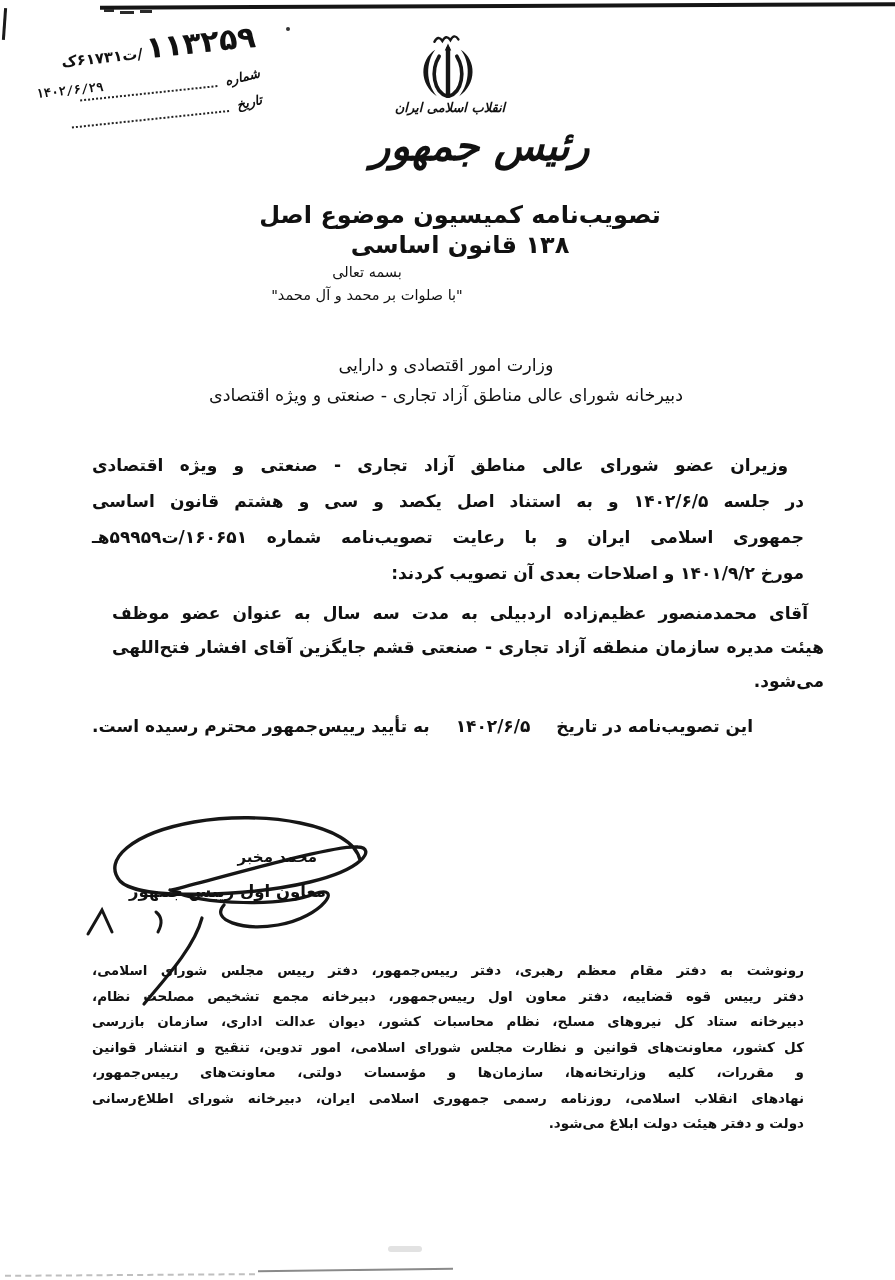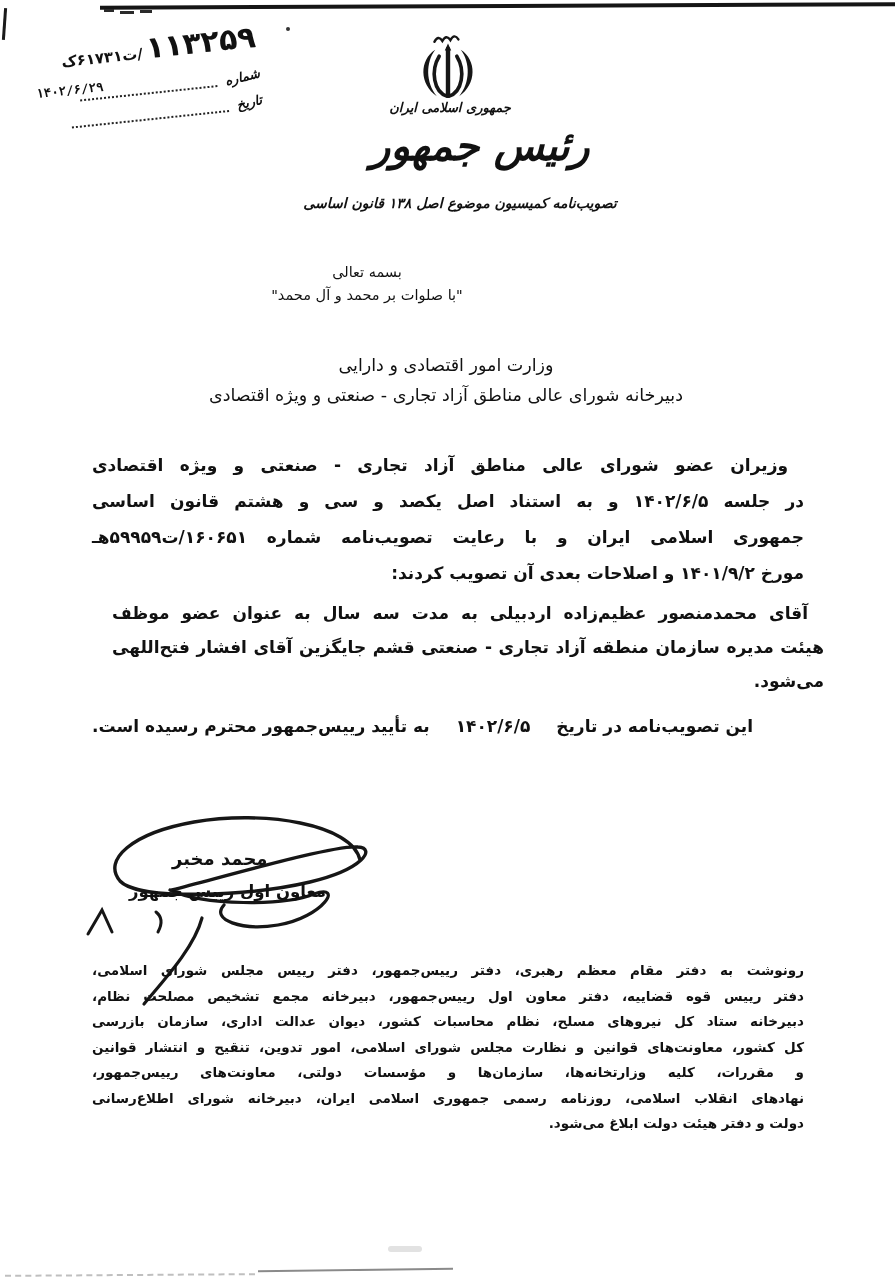--- a/index.html
+++ b/index.html
@@ -29,38 +29,38 @@
   .dots{display:inline-block;border-bottom:2px dotted #222;height:12px;vertical-align:middle;}
   .stamped-date{
     position:absolute;left:16px;top:-2px;font-family:"DejaVu Sans Mono","Liberation Mono",monospace;
     font-size:12.5px;font-weight:700;letter-spacing:1.5px;direction:rtl;
   }
 
   
   .emblem{left:408px;top:33px;width:80px;height:72px;}
   .country{left:330px;top:100px;width:240px;font-size:13px;font-weight:700;font-style:italic;}
   .office{left:330px;top:110px;width:300px;font-size:41px;font-weight:700;font-style:italic;line-height:72px;}
-  .doc-type{left:250px;top:188px;width:420px;font-size:14px;font-weight:700;font-style:italic;line-height:30px;}
+  .doc-type{left:250px;top:200px;width:420px;font-size:24px;font-weight:700;line-height:30px;}
 
   .invocation{left:212px;top:261px;width:310px;font-size:14.5px;line-height:23px;}
   .recipient{left:90px;top:350px;width:712px;font-size:17.5px;line-height:30px;}
 
   
   .body-block{left:92px;width:712px;direction:rtl;font-weight:700;font-size:17px;}
   .p1{top:447px;line-height:36px;}
   .p2{top:596px;line-height:34px;margin-left:20px;}
   .jline{text-align:justify;text-align-last:justify;}
   .eline{text-align:right;text-align-last:right;}
   .indent{padding-right:16px;}
   .approval{top:709px;line-height:34px;text-align:left;padding-right:24px;}
   .approval .date{margin:0 20px;}
 
   
   .sig-svg{left:52px;top:798px;width:360px;height:212px;}
-  .sig-name{left:172px;top:848px;width:145px;font-size:18px;font-weight:700;text-align:left;direction:rtl;}
+  .sig-name{left:172px;top:848px;width:145px;font-size:15px;font-weight:700;text-align:right;direction:rtl;}
   .sig-title{left:98px;top:882px;width:228px;font-size:16.5px;font-weight:700;text-align:right;direction:rtl;}
 
   
   .cc{left:92px;top:958px;width:712px;direction:rtl;font-weight:700;font-size:13.5px;line-height:25.5px;}
 
   
   .bottom-dashes{left:5px;top:1274px;width:250px;border-top:2px dashed #aaa;opacity:.75;transform:rotate(-0.4deg);}
   .bottom-line{left:258px;top:1269px;width:195px;height:2px;background:#8a8a8a;transform:rotate(-0.8deg);}
   .bottom-smudge{left:388px;top:1246px;width:34px;height:6px;background:#e2e2e2;border-radius:3px;}
 
@@ -95,21 +95,21 @@
     <svg viewBox="0 0 90 90" width="80" height="72">
       <path class="stroke" d="M28 11 q5 -9 10 -1 q5 -9 10 -1 q5 -9 10 -1" stroke-width="3"></path>
       <path d="M45 13 l4 9 h-8 z" fill="#161616"></path>
       <path class="stroke" d="M45 20 L45 78" stroke-width="5.5"></path>
       <path class="stroke" d="M44 79 C27 74 23 47 34 29" stroke-width="4.5"></path>
       <path class="stroke" d="M46 79 C63 74 67 47 56 29" stroke-width="4.5"></path>
       <path d="M29 21 C9 34 9 64 31 79 C17 62 17 37 29 21 Z" fill="#161616"></path>
       <path d="M61 21 C81 34 81 64 59 79 C73 62 73 37 61 21 Z" fill="#161616"></path>
     </svg>
   </div>
-  <div class="abs country center rtl">جمهوری اسلامی ایران</div>
+  <div class="abs country center rtl">انقلاب اسلامی ایران</div>
   <div class="abs office center rtl">رئیس جمهور</div>
   <div class="abs doc-type center rtl">تصویب‌نامه کمیسیون موضوع اصل ۱۳۸ قانون اساسی</div>
 
   <div class="abs invocation center rtl">
     <div class="b">بسمه تعالی</div>
     <div class="b">"با صلوات بر محمد و آل محمد"</div>
   </div>
 
   <div class="abs recipient center rtl">
     <div class="b">وزارت امور اقتصادی و دارایی</div>

